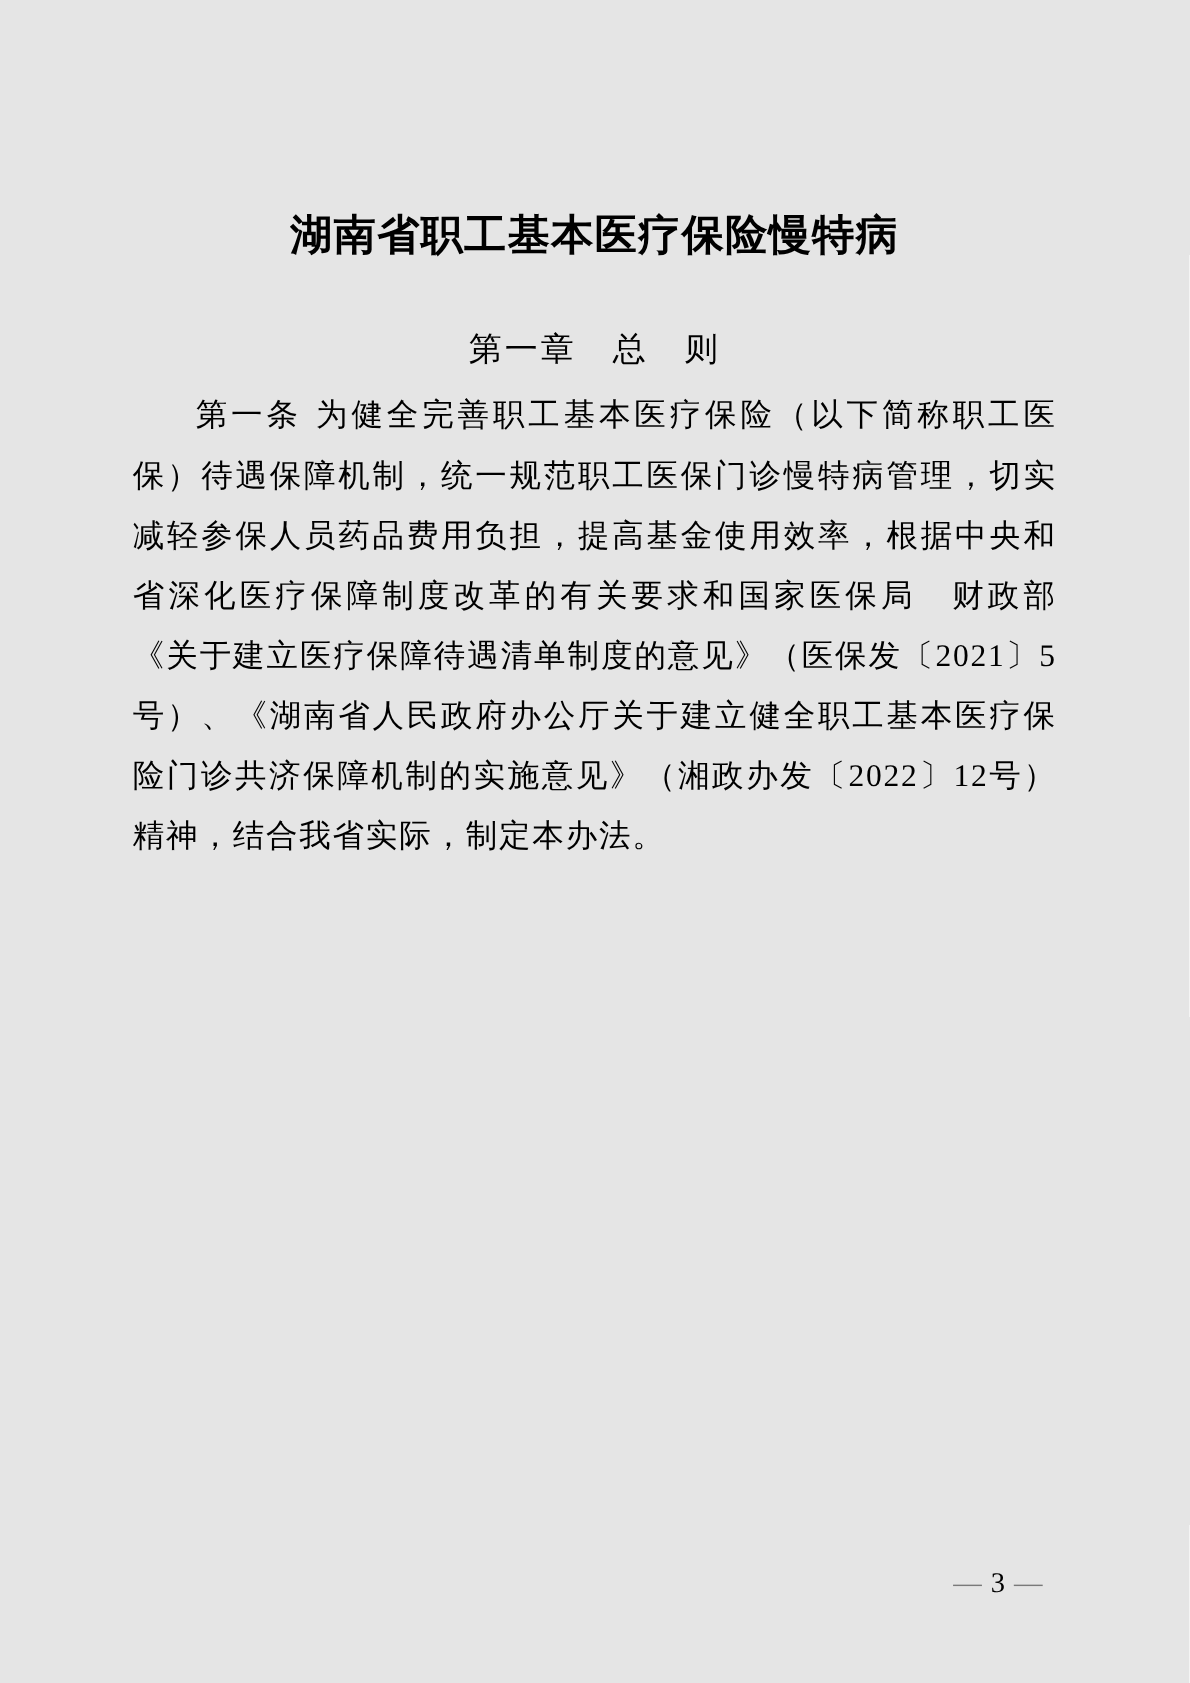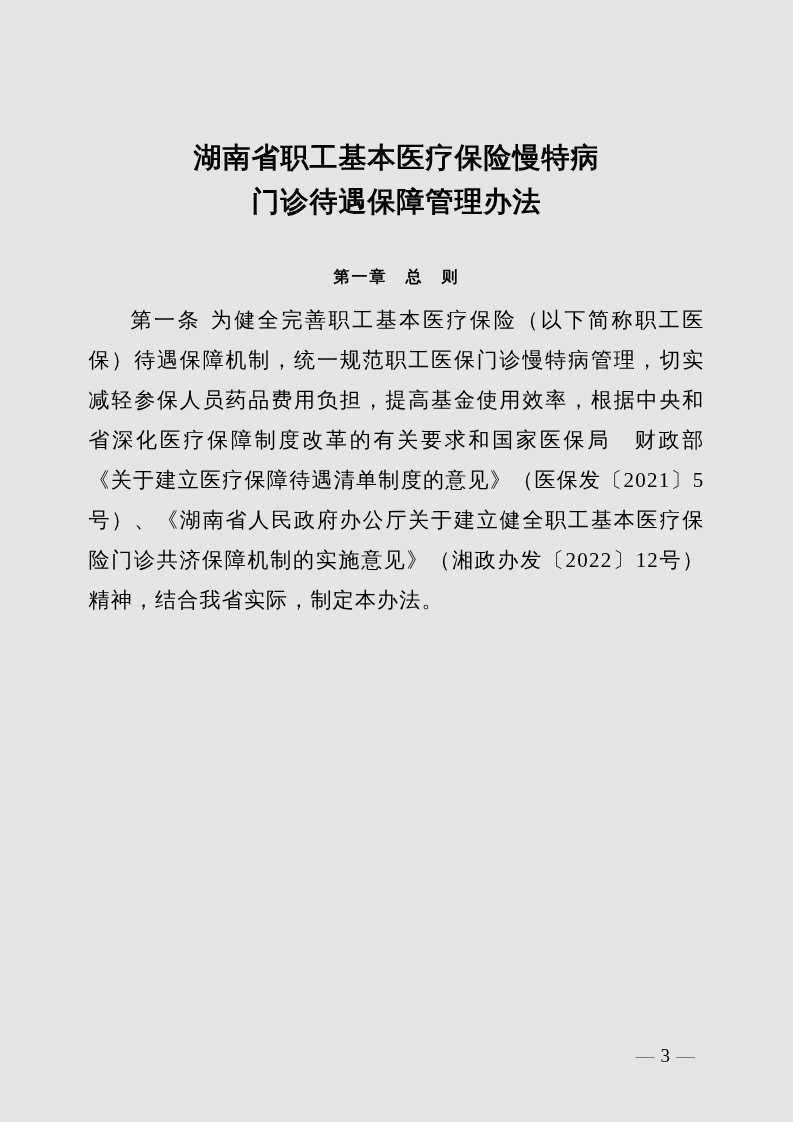--- a/index.html
+++ b/index.html
@@ -21,23 +21,23 @@
     padding-top: 136px;
     text-align: center;
     font-size: 28px;
     line-height: 44px;
     font-weight: bold;
     letter-spacing: 1px;
   }
   .chapter-heading {
     margin-top: 40px;
     text-align: center;
-    font-size: 16px;
+    font-size: 22px;
     line-height: 26px;
-    font-weight: bold;
+    font-weight: normal;
     letter-spacing: 2px;
   }
   .body-text {
     margin: 10px auto 0 auto;
     width: 616px;
   }
   .article {
     margin: 0;
     font-size: 21px;
     line-height: 40px;
@@ -69,21 +69,20 @@
     padding: 0 6px;
   }
 </style>
 </head>
 <body>
 
 <div class="page">
 
   <div class="doc-title">
     <div>湖南省职工基本医疗保险慢特病</div>
-    <div>门诊待遇保障管理办法</div>
   </div>
 
   <div class="chapter-heading">第一章　总　则</div>
 
   <div class="body-text">
 
     <p class="article"><span class="article-label">第一条</span><span>为健全完善职工基本医疗保险（以下简称职工医保）待遇保障机制，统一规范职工医保门诊慢特病管理，切实减轻参保人员药品费用负担，提高基金使用效率，根据中央和省深化医疗保障制度改革的有关要求和国家医保局　财政部《关于建立医疗保障待遇清单制度的意见》（医保发〔2021〕5号）、《湖南省人民政府办公厅关于建立健全职工基本医疗保险门诊共济保障机制的实施意见》（湘政办发〔2022〕12号）精神，结合我省实际，制定本办法。</span></p>
 
 
 

